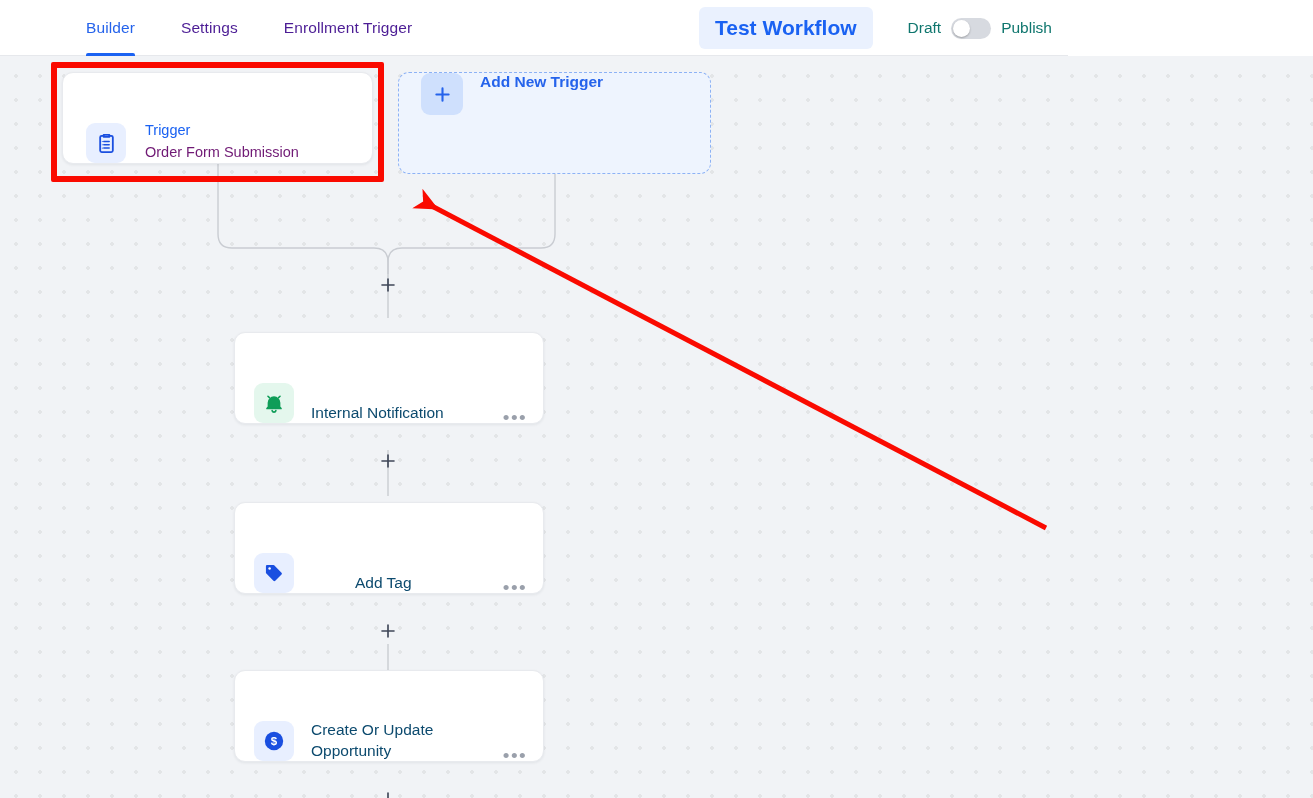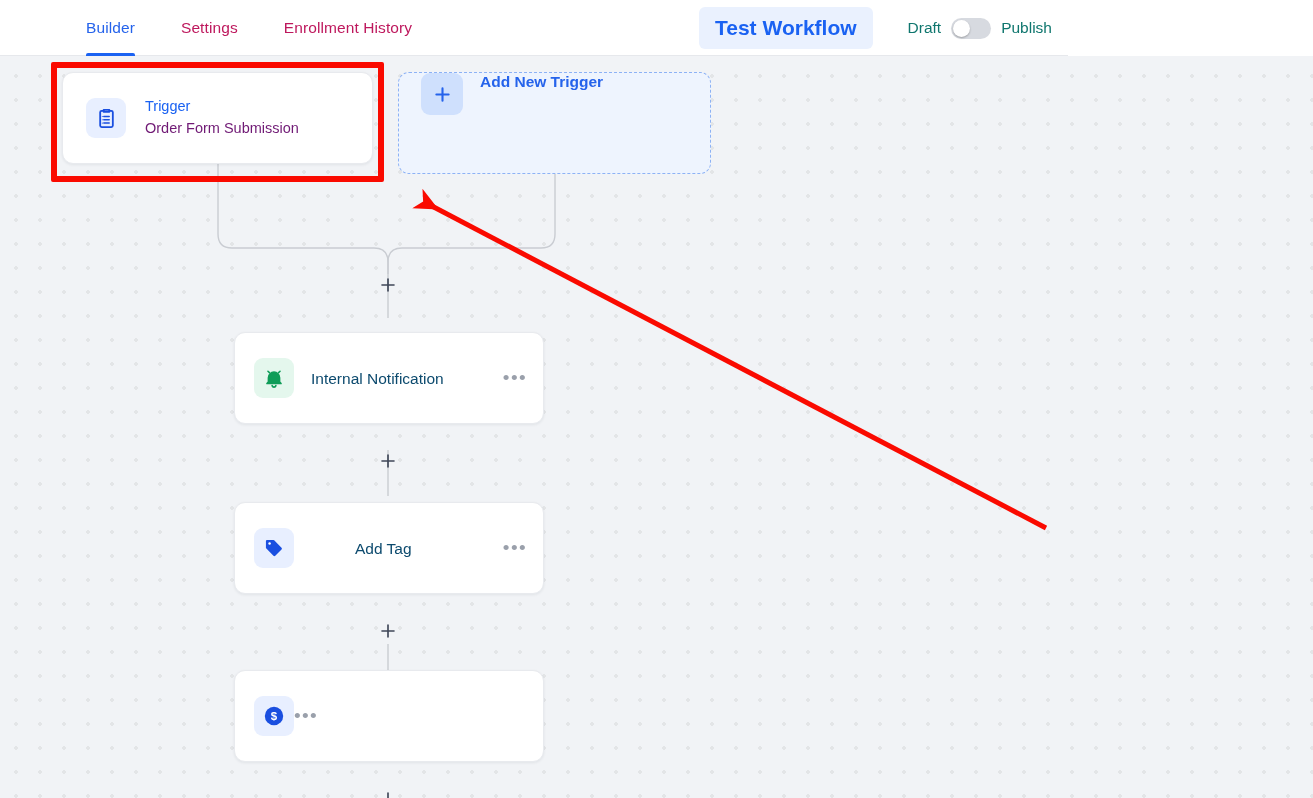--- a/index.html
+++ b/index.html
@@ -30,21 +30,21 @@
     gap: 0px;
   }
   .tab {
     position: relative;
     height: 56px;
     display: flex;
     align-items: center;
     padding: 0 0;
     margin-right: 46px;
     font-size: 15.5px;
-    color: #be185d;
+    color: #4c1d95;
     cursor: pointer;
     letter-spacing: 0.1px;
   }
   .tab.active { color: #2563eb; }
   .tab.active::after {
     content: "";
     position: absolute;
     left: 0; right: 0; bottom: 0;
     height: 3px;
     background: #1a62f2;
@@ -116,21 +116,21 @@
   }
 
   
   .node {
     position: absolute;
     background: #ffffff;
     border: 1px solid #e8eaee;
     border-radius: 11px;
     box-shadow: 0 1px 3px rgba(16,24,40,.07);
     display: flex;
-    align-items: center;
+    align-items: flex-end;
     cursor: pointer;
   }
   .trigger-card {
     left: 62px; top: 16px;
     width: 311px; height: 92px;
     padding-left: 23px;
   }
   .icon-box {
     width: 40px; height: 40px;
     border-radius: 9px;
@@ -242,21 +242,21 @@
 
 <div class="header">
   <div class="tabs">
     <div class="tab active">
       <span>Builder</span>
     </div>
     <div class="tab">
       <span>Settings</span>
     </div>
     <div class="tab">
-      <span>Enrollment History</span>
+      <span>Enrollment Trigger</span>
     </div>
   </div>
 
   <div class="header-right">
     <button class="test-workflow">Test Workflow</button>
     <div class="publish-wrap">
       <span class="publish-label">Draft</span>
       <div class="toggle">
         <div class="knob"></div>
       </div>
@@ -356,20 +356,21 @@
     <span class="dots-menu">•••</span>
   </div>
 
   <div class="node step-card" style="top:614px;">
     <div class="icon-box icon-blue">
       <svg width="24" height="24" viewBox="0 0 24 24">
         <circle cx="12" cy="12" r="9.2" fill="#1a4fe0"></circle>
         <text x="12" y="16.4" text-anchor="middle" fill="#ffffff" font-family="Liberation Sans, sans-serif" font-size="11.5" font-weight="bold">$</text>
       </svg>
     </div>
+    <span class="step-label" style="padding-right:18px;">Create Or Update Opportunity</span>
     <span class="dots-menu">•••</span>
   </div>
 
 </div>
 
 <div class="red-box"></div>
 
 <svg class="arrow-layer">
   <defs>
     <marker id="arrowhead" markerWidth="5" markerHeight="5" refX="2.6" refY="2.5" orient="auto">

